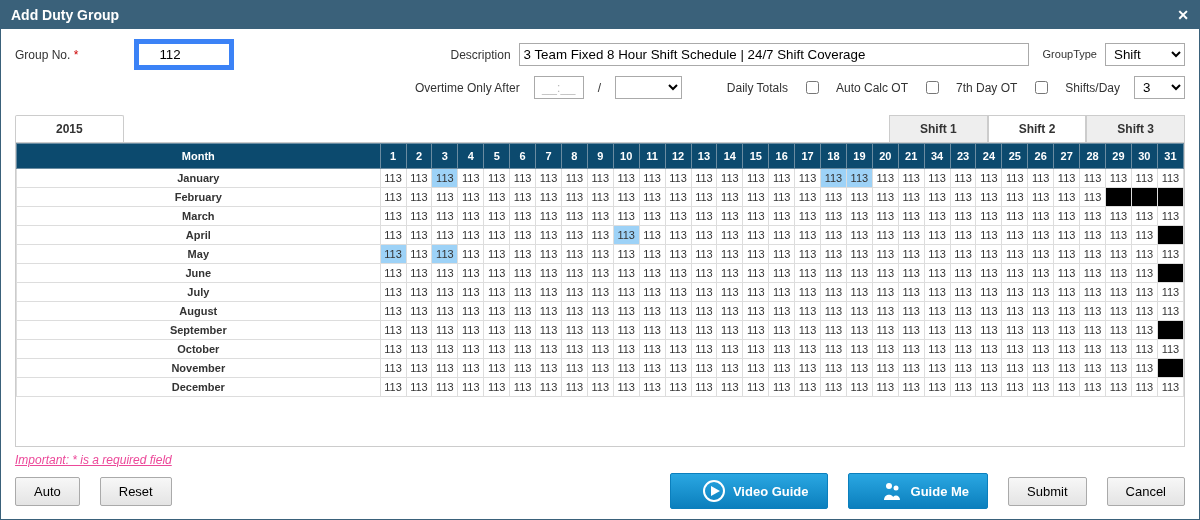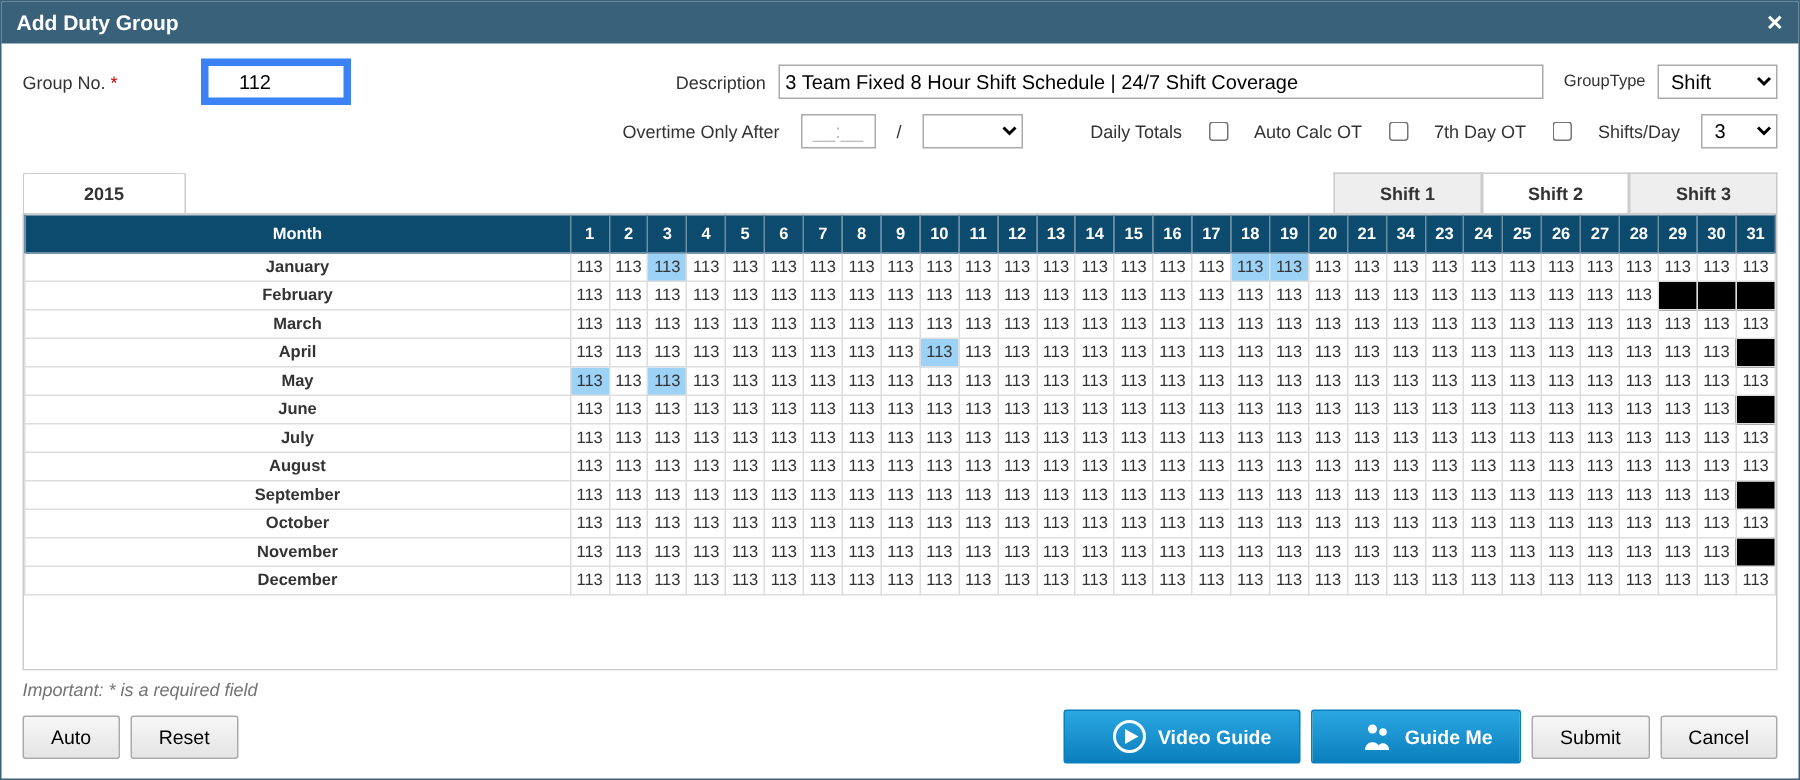--- a/index.html
+++ b/index.html
@@ -150,27 +150,28 @@
     background: #9dd2f7;
   }
   .footer {
     padding: 6px 14px 10px 14px;
     display: flex;
     flex-direction: column;
     gap: 6px;
     border-top: none;
   }
   .important {
-    color: #737373;
+    color: #ec4899;
     font-style: italic;
     font-size: 12px;
+    text-decoration: underline;
   }
   .btn-row {
     display: flex;
-    gap: 7px;
+    gap: 20px;
     align-items: center;
   }
   .btn {
     padding: 6px 18px;
     border: 1px solid #aaa;
     background: linear-gradient(#f7f7f7,#e4e4e4);
     border-radius: 2px;
     cursor: pointer;
     font-size: 13px;
   }

